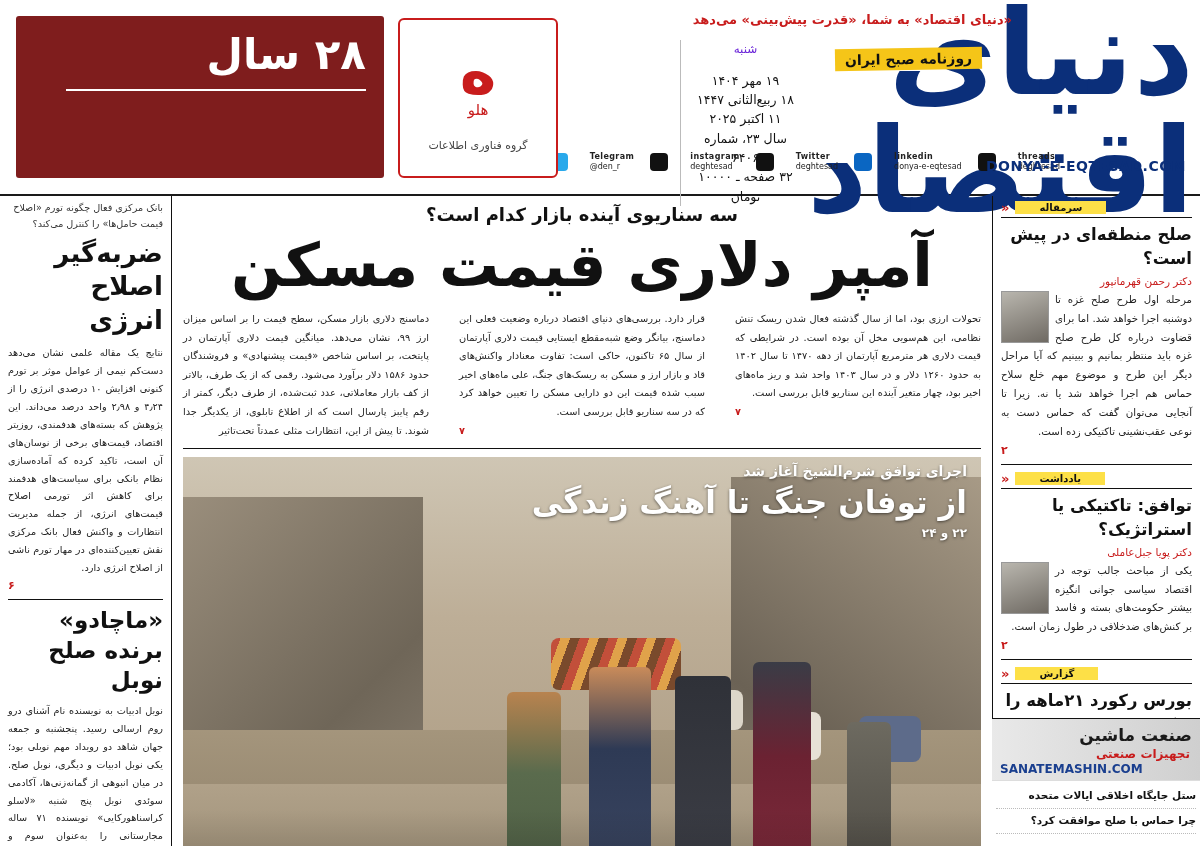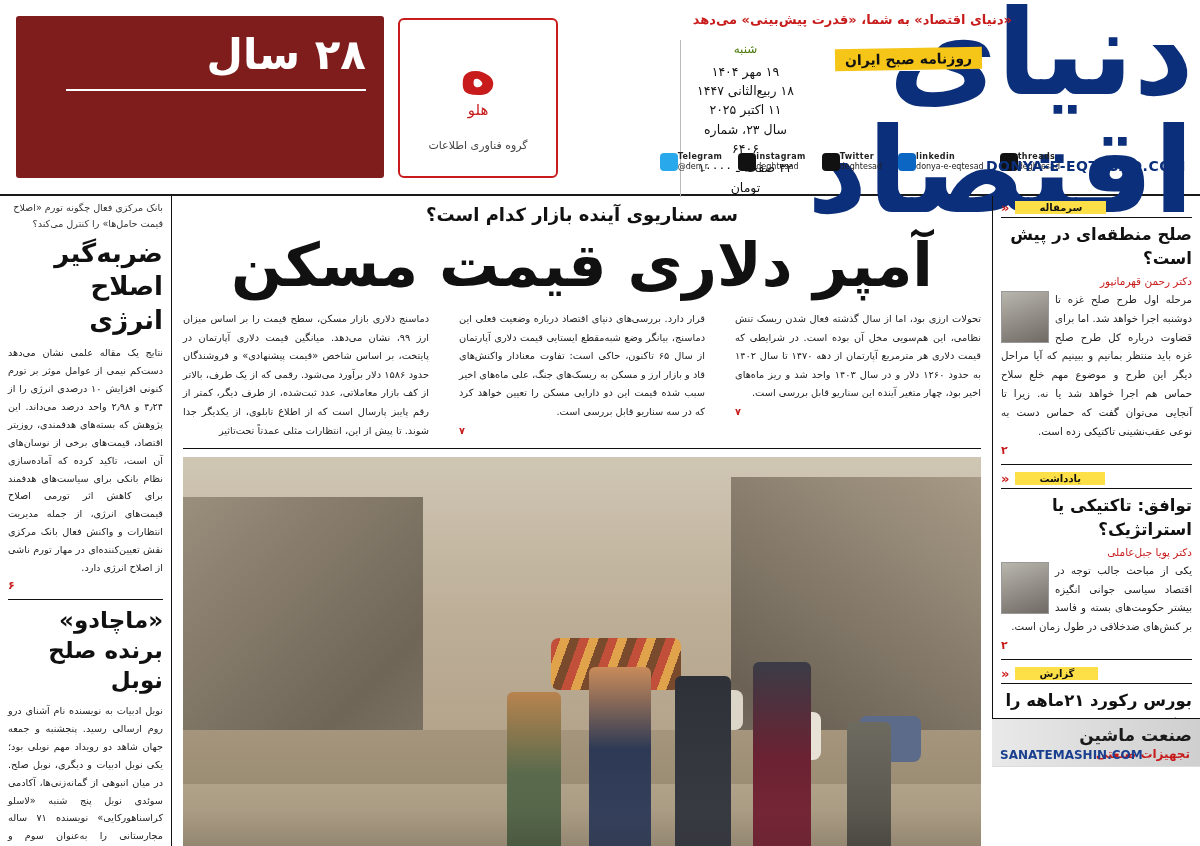--- a/index.html
+++ b/index.html
@@ -48,33 +48,33 @@
     transform: rotate(-1deg);
   }
   .date-block {
     position: absolute; top: 40px; right: 400px;
     width: 120px; text-align: center;
     direction: rtl; color: #111;
     line-height: 1.55; font-size: 12.5px;
     border-left: 1px solid #bbb;
     padding-left: 10px;
   }
-  .date-block .dow { color: #4d7c0f; font-size: 12px; margin-bottom: 3px; }
+  .date-block .dow { color: #6d28d9; font-size: 12px; margin-bottom: 12px; }
   .masthead-url {
     position: absolute; top: 158px; right: 14px;
     font-size: 14px; color: #0b2f7a; font-weight: bold; letter-spacing: .5px;
     direction: ltr;
   }
   .socials {
     position: absolute; top: 152px; right: 140px;
     display: flex; flex-direction: row-reverse; gap: 16px;
     direction: rtl;
   }
   .social {
-    display: flex; flex-direction: row-reverse; align-items: center; gap: 0;
+    display: flex; flex-direction: row-reverse; align-items: center; gap: 22px;
   }
   .social .sicon {
     width: 18px; height: 18px; border-radius: 4px;
     display: inline-block; flex: 0 0 auto;
     position: relative;
   }
   .social .stext { font-size: 8px; color: #222; line-height: 1.25; direction: ltr; text-align: left; }
   .social .stext b { display: block; font-weight: bold; font-size: 8px; letter-spacing: .4px; }
   .sicon.telegram { background: #29a9eb; }
   .sicon.instagram { background: #111; }
@@ -148,21 +148,21 @@
   .pagenum {
     text-align: left; font-size: 11px; color: #c81c1c; font-weight: bold; margin-top: 2px;
   }
   .sep-line { height: 1px; background: #111; margin: 7px 0 6px; }
 
   .ad-bottom-right {
     position: absolute; bottom: 0; right: 0; width: 208px; height: 128px;
     background: #fff; border-top: 1px solid #111; direction: rtl;
   }
   .ad-sanat {
-    position: relative; height: 48px; background: #f9a8d4; overflow: hidden;
+    position: relative; height: 62px; background: #f9a8d4; overflow: hidden;
     border-bottom: 1px solid #ddd;
   }
   .ad-sanat .bg {
     position: absolute; inset: 0; background: linear-gradient(90deg,#e9e9e9,#cfcfcf);
   }
   .ad-sanat .t1 { position: absolute; top: 6px; right: 8px; font-size: 17px; font-weight: bold; color: #1a1a1a; }
   .ad-sanat .t2 { position: absolute; top: 28px; right: 10px; font-size: 12px; font-weight: bold; color: #c81c1c; }
   .ad-sanat .t3 { position: absolute; bottom: 4px; left: 8px; font-size: 12px; font-weight: bold; color: #1a3f8f; direction: ltr; }
   .mini-news { font-size: 10.5px; line-height: 1.7; padding: 3px 4px 0; }
   .mini-news .row { border-bottom: 1px dotted #bbb; padding: 3px 0; font-weight: bold; color: #111; }
@@ -339,20 +339,24 @@
 
       </div>
 
       <div class="ad-bottom-right">
         <div class="ad-sanat">
           <div class="bg"></div>
           <div class="t1">صنعت ماشین</div>
           <div class="t2">تجهیزات صنعتی</div>
           <div class="t3">SANATEMASHIN.COM</div>
         </div>
+        <div class="mini-news">
+          <div class="row">ستل جایگاه اخلاقی ایالات متحده</div>
+          <div class="row">چرا حماس با صلح موافقت کرد؟</div>
+        </div>
       </div>
     </div>
 
     <div class="col-center">
       <div class="lede-q">سه سناریوی آینده بازار کدام است؟</div>
       <div class="main-head">آمپر دلاری قیمت مسکن</div>
 
       <div class="three-cols">
         <div class="c">
           <span>دماسنج دلاری بازار مسکن، سطح قیمت را بر اساس میزان ارز ۹۹، نشان می‌دهد. میانگین قیمت دلاری آپارتمان در پایتخت، بر اساس شاخص «قیمت پیشنهادی» و فروشندگان حدود ۱۵۸۶ دلار برآورد می‌شود. رقمی که از یک طرف، بالاتر از کف بازار معاملاتی، عدد ثبت‌شده، از طرف دیگر، کمتر از رقم پایبز پارسال است که از اطلاع تابلوی، از یکدیگر جدا شوند. تا پیش از این، انتظارات مثلی عمدتاً تحت‌تاثیر</span>
@@ -377,20 +381,25 @@
         <div class="bundle b3"></div>
         <div class="bundle b2"></div>
         <div class="bundle b4"></div>
         <div class="fig f5"></div>
         <div class="fig f4"></div>
         <div class="fig f3"></div>
         <div class="fig f2"></div>
         <div class="fig f1"></div>
         <div class="photo-bottom-shade"></div>
 
+        <div class="photo-caption-box">
+          <div class="photo-kicker">اجرای توافق شرم‌الشیخ آغاز شد</div>
+          <div class="photo-head">از توفان جنگ تا آهنگ زندگی</div>
+          <div class="photo-page">۲۲ و ۲۴</div>
+        </div>
       </div>
     </div>
 
     <div class="col-left">
       <div class="lead-note">بانک مرکزی فعال چگونه تورم «اصلاح قیمت حامل‌ها» را کنترل می‌کند؟</div>
       <div class="left-head">ضربه‌گیر اصلاح انرژی</div>
       <div class="left-body">نتایج یک مقاله علمی نشان می‌دهد دست‌کم نیمی از عوامل موثر بر تورم کنونی افزایش ۱۰ درصدی انرژی را از ۴٫۲۴ و ۲٫۹۸ واحد درصد می‌داند. این پژوهش که بسته‌های هدفمندی، روزیتر اقتصاد، قیمت‌های برخی از نوسان‌های آن است، تاکید کرده که آماده‌سازی نظام بانکی برای سیاست‌های هدفمند برای کاهش اثر تورمی اصلاح قیمت‌های انرژی، از جمله مدیریت انتظارات و واکنش فعال بانک مرکزی نقش تعیین‌کننده‌ای در مهار تورم ناشی از اصلاح انرژی دارد.</div>
       <div class="pagenum">۶</div>
 
       <div class="sep-line"></div>

